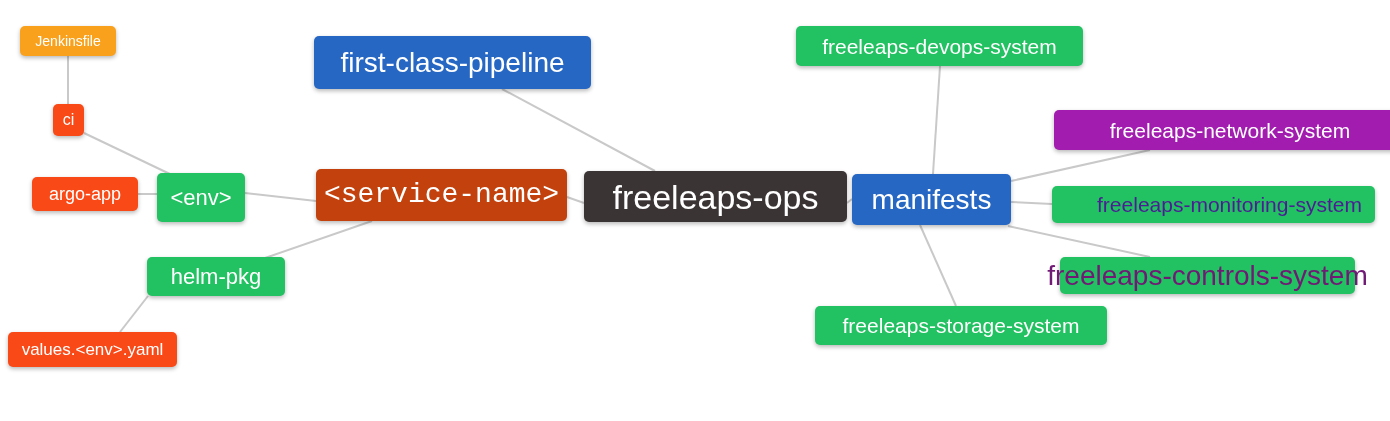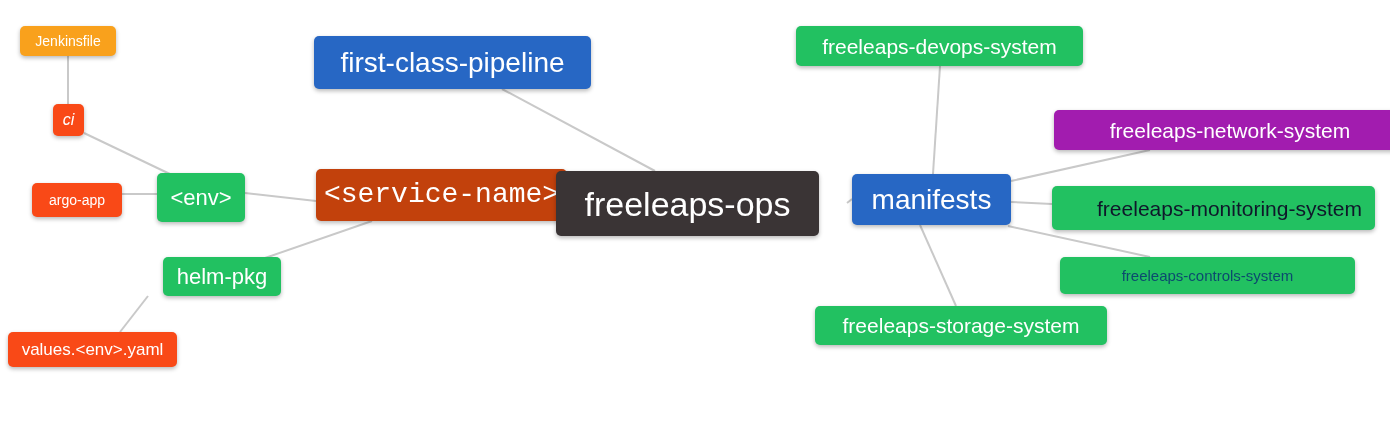--- a/index.html
+++ b/index.html
@@ -53,27 +53,27 @@
       <line x1="567" y1="197" x2="584" y2="203" stroke="#c9c9c9" stroke-width="2"></line>
       <line x1="847" y1="203" x2="852" y2="199" stroke="#c9c9c9" stroke-width="2"></line>
       <line x1="940" y1="66" x2="933" y2="174" stroke="#c9c9c9" stroke-width="2"></line>
       <line x1="1011" y1="181" x2="1150" y2="150" stroke="#c9c9c9" stroke-width="2"></line>
       <line x1="1011" y1="202" x2="1052" y2="204" stroke="#c9c9c9" stroke-width="2"></line>
       <line x1="1008" y1="226" x2="1150" y2="257" stroke="#c9c9c9" stroke-width="2"></line>
       <line x1="920" y1="225" x2="956" y2="306" stroke="#c9c9c9" stroke-width="2"></line>
     </svg>
 
 <div class="node" style="left: 20px; top: 26px; width: 96px; height: 30px; font-size: 14px; background: rgb(249, 161, 28); color: rgb(255, 255, 255); text-align: right;">Jenkinsfile</div>
-    <div class="node" style="left: 53px; top: 104px; width: 31px; height: 32px; font-size: 16px; background: rgb(249, 73, 23); color: rgb(255, 255, 255); font-style: italic;">ci</div>
-    <div class="node" style="left: 32px; top: 183px; width: 90px; height: 34px; font-size: 14px; background: rgb(249, 73, 23); color: rgb(255, 255, 255);">argo-app</div>
+    <div class="node" style="left: 53px; top: 104px; width: 31px; height: 32px; font-size: 16px; background: rgb(249, 73, 23); color: rgb(255, 255, 255);">ci</div>
+    <div class="node" style="left: 32px; top: 177px; width: 106px; height: 34px; font-size: 18px; background: rgb(249, 73, 23); color: rgb(255, 255, 255);">argo-app</div>
     <div class="node" style="left: 157px; top: 173px; width: 88px; height: 49px; font-size: 22px; background: rgb(34, 193, 97); color: rgb(255, 255, 255);">&lt;env&gt;</div>
-    <div class="node" style="left: 147px; top: 257px; width: 118px; height: 39px; font-size: 22px; background: rgb(34, 193, 97); color: rgb(255, 255, 255); margin-left: 16px;">helm-pkg</div>
+    <div class="node" style="left: 147px; top: 257px; width: 138px; height: 39px; font-size: 22px; background: rgb(34, 193, 97); color: rgb(255, 255, 255);">helm-pkg</div>
     <div class="node" style="left: 8px; top: 332px; width: 169px; height: 35px; font-size: 17px; background: rgb(249, 73, 23); color: rgb(255, 255, 255);">values.&lt;env&gt;.yaml</div>
     <div class="node" style="left: 314px; top: 36px; width: 277px; height: 53px; font-size: 28px; background: rgb(39, 103, 196); color: rgb(255, 255, 255);">first-class-pipeline</div>
     <div class="node" style="left: 316px; top: 169px; width: 251px; height: 52px; font-size: 28px; background: #c2410c; color: rgb(255, 255, 255); font-family: Liberation Mono, monospace;">&lt;service-name&gt;</div>
-    <div class="node" style="left: 556px; top: 171px; width: 263px; height: 65px; font-size: 34px; background: rgb(58, 52, 53); color: rgb(255, 255, 255);">freeleaps-ops</div>
+    <div class="node" style="left: 584px; top: 171px; width: 263px; height: 51px; font-size: 34px; background: rgb(58, 52, 53); color: rgb(255, 255, 255);">freeleaps-ops</div>
     <div class="node" style="left: 852px; top: 174px; width: 159px; height: 51px; font-size: 28px; background: rgb(39, 103, 196); color: rgb(255, 255, 255);">manifests</div>
     <div class="node" style="left: 796px; top: 26px; width: 287px; height: 40px; font-size: 21px; background: rgb(34, 193, 97); color: rgb(255, 255, 255);">freeleaps-devops-system</div>
     <div class="node" style="left: 1054px; top: 110px; width: 352px; height: 40px; font-size: 21px; background: #a21caf; color: rgb(255, 255, 255);">freeleaps-network-system</div>
-    <div class="node" style="left: 1052px; top: 186px; width: 323px; height: 44px; font-size: 21px; background: rgb(34, 193, 97); color: #0f172a; padding-left: 32px;">freeleaps-monitoring-system</div>
-    <div class="node" style="left: 1060px; top: 257px; width: 295px; height: 37px; font-size: 15px; background: rgb(34, 193, 97); color: #0c4a6e;">freeleaps-controls-system</div>
+    <div class="node" style="left: 1052px; top: 186px; width: 323px; height: 37px; font-size: 21px; background: rgb(34, 193, 97); color: #4c1d95; padding-left: 32px;">freeleaps-monitoring-system</div>
+    <div class="node" style="left: 1060px; top: 257px; width: 295px; height: 37px; font-size: 28px; background: rgb(34, 193, 97); color: #701a75;">freeleaps-controls-system</div>
     <div class="node" style="left: 815px; top: 306px; width: 292px; height: 39px; font-size: 21px; background: rgb(34, 193, 97); color: rgb(255, 255, 255);">freeleaps-storage-system</div>
   </div>
 
 </body></html>

